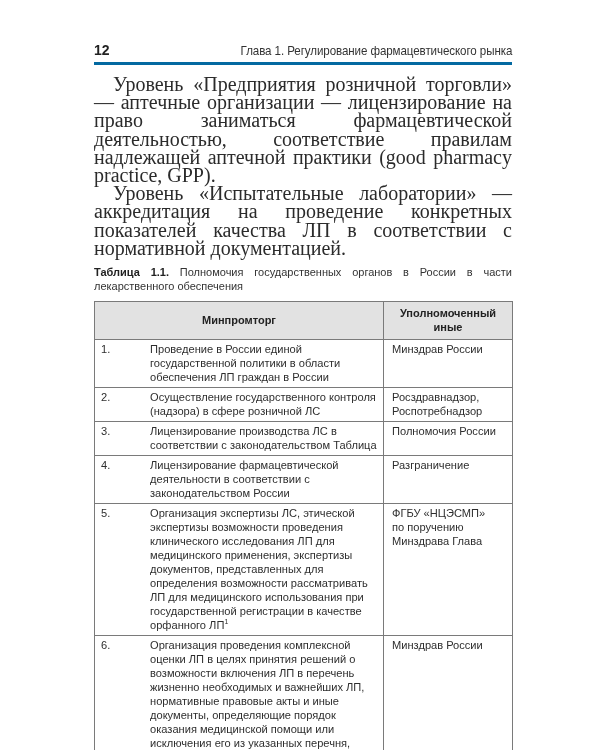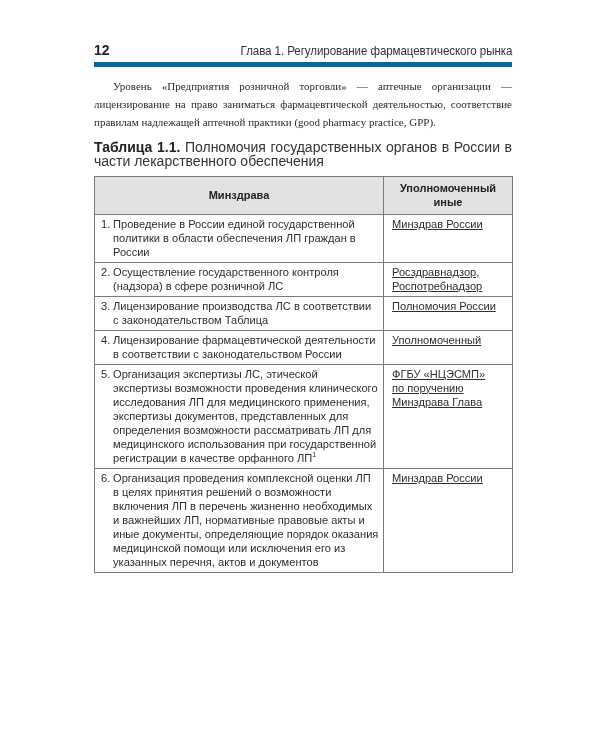--- a/index.html
+++ b/index.html
@@ -21,52 +21,52 @@
     width: 418px;
   }
   .running-head {
     display: flex;
     justify-content: space-between;
     align-items: flex-end;
     font-family: "Liberation Sans", sans-serif;
     font-size: 13px;
     color: #333;
     padding-bottom: 4px;
-    border-bottom: 5px solid #0369a1;
+    border-bottom: 3px solid #0369a1;
     letter-spacing: -0.1px;
   }
   .running-head .pagenum {
     font-weight: bold;
     font-size: 14px;
     color: #222;
   }
   .running-head .chapter {
     font-size: 12.6px;
     transform: scaleX(0.92);
     transform-origin: right center;
     white-space: nowrap;
   }
   .body-text {
     margin-top: 10px;
     font-family: "Liberation Serif", serif;
-    font-size: 11px;
+    font-size: 20px;
     line-height: 18.2px;
     color: #2b2b2b;
     text-align: justify;
   }
   .body-text p {
     margin: 0;
     text-indent: 19px;
     text-align-last: left;
     hyphens: manual;
   }
   .caption {
     margin-top: 8px;
     font-family: "Liberation Sans", sans-serif;
-    font-size: 14px;
+    font-size: 11px;
     line-height: 14px;
     color: #333;
     text-align: justify;
   }
   .caption .caption-label {
     font-weight: bold;
     color: #222;
   }
   table.powers {
     margin-top: 8px;
@@ -95,57 +95,58 @@
   table.powers col.c1 { width: 289px; }
   table.powers col.c2 { width: 129px; }
   .item {
     display: flex;
   }
   .item .num {
     flex: 0 0 12px;
   }
   .item .txt {
     flex: 1;
+    margin-left: 37px;
   }
   .organ {
     white-space: pre-line;
     padding-left: 2px;
-    text-decoration: underline;
   }
   sup {
     font-size: 7px;
     line-height: 0;
   }
 </style>
 </head>
 <body>
 
 <div class="page">
 
   <div class="running-head">
     <span class="pagenum">12</span>
     <span class="chapter">Глава 1. Регулирование фармацевтического рынка</span>
   </div>
 
   <div class="body-text">
     <p>Уровень «Предприятия розничной торговли» — аптечные организации — лицензирование на право заниматься фармацевтической деятельностью, соответствие правилам надлежащей аптечной практики (good pharmacy practice, GPP).</p>
+    <p>Уровень «Испытательные лаборатории» — аккредитация на проведение конкретных показателей качества ЛП в соответствии с нормативной документацией.</p>
   </div>
 
   <div class="caption">
     <span class="caption-label">Таблица 1.1.</span><span> Полномочия государственных органов в России в части лекарственного обеспечения</span>
   </div>
 
   <table class="powers">
     <colgroup>
         <col class="c1">
         <col class="c2">
       </colgroup>
     <thead>
       <tr>
-        <th>Минздрава</th>
+        <th>Минпромторг</th>
         <th>Уполномоченный иные</th>
       </tr>
     </thead>
     <tbody>
       <tr>
         <td>
             <div class="item">
               <span class="num">1.</span>
               <span class="txt">Проведение в России единой государственной политики в области обеспечения ЛП граждан в России</span>
             </div>
@@ -178,21 +179,21 @@
           </td>
       </tr>
       <tr>
         <td>
             <div class="item">
               <span class="num">4.</span>
               <span class="txt">Лицензирование фармацевтической деятельности в соответствии с законодательством России</span>
             </div>
           </td>
         <td>
-            <div class="organ">Уполномоченный</div>
+            <div class="organ">Разграничение</div>
           </td>
       </tr>
       <tr>
         <td>
             <div class="item">
               <span class="num">5.</span>
               <span class="txt"><span>Организация экспертизы ЛС, этической экспертизы возможности проведения клинического исследования ЛП для медицинского применения, экспертизы документов, представленных для определения возможности рассматривать ЛП для медицинского использования при государственной регистрации в качестве орфанного ЛП</span><sup>1</sup></span>
             </div>
           </td>
         <td>

